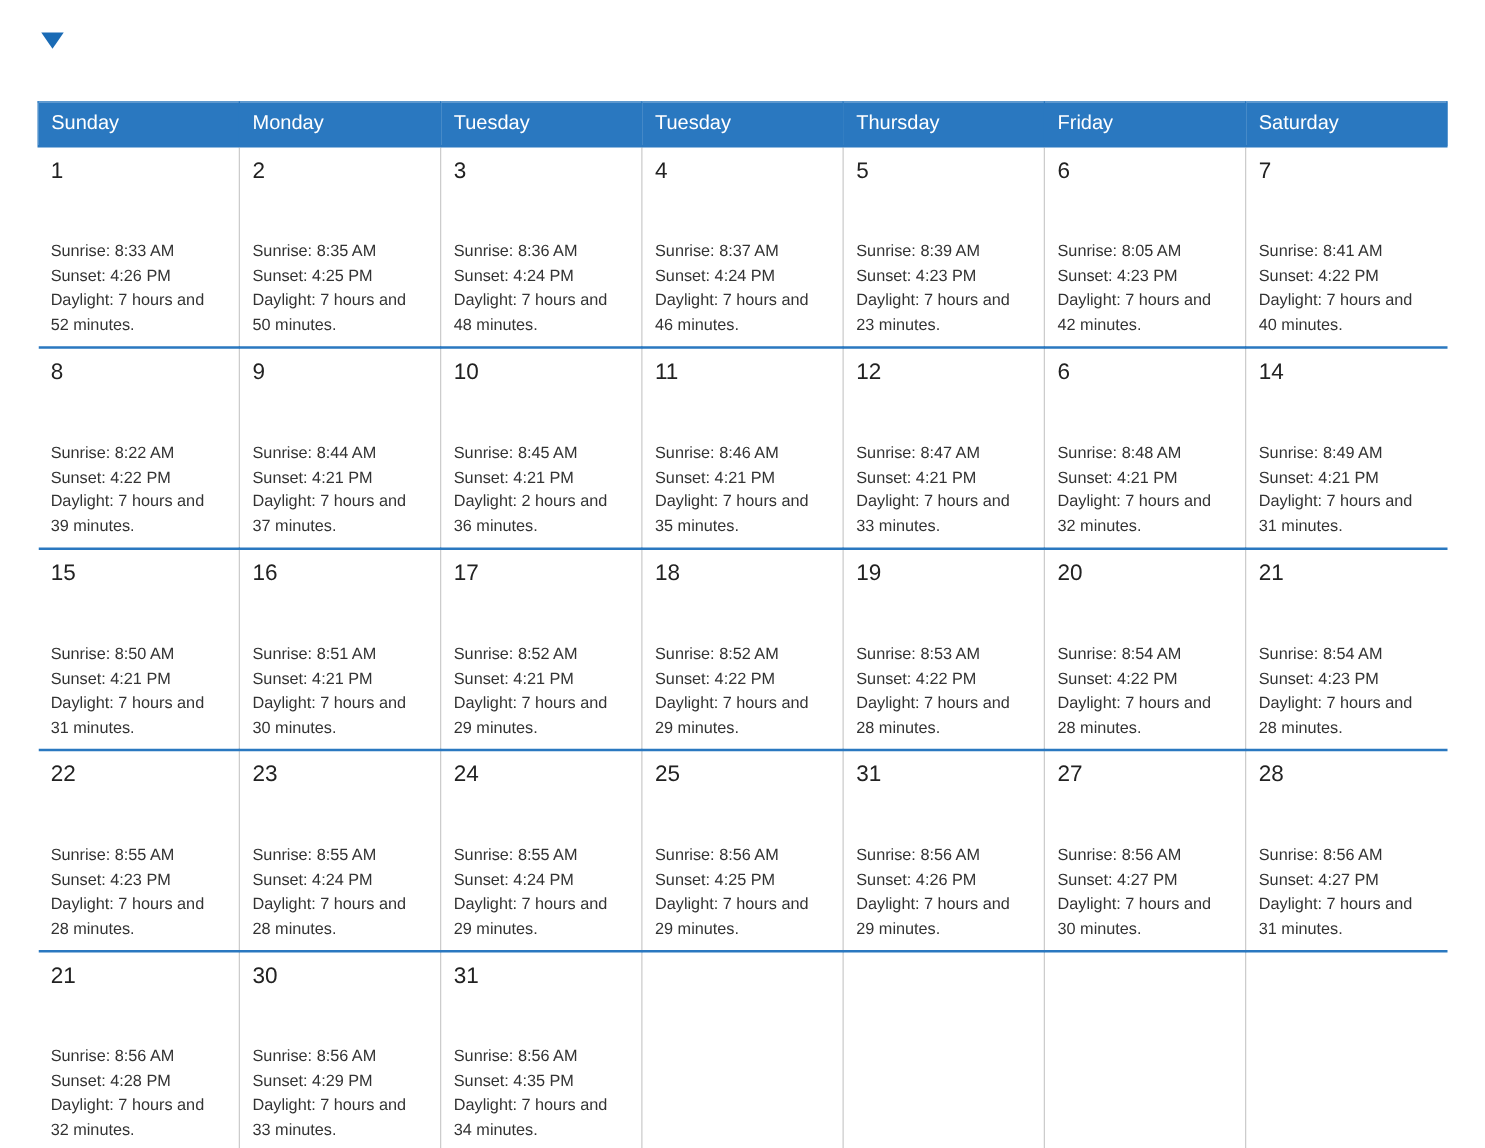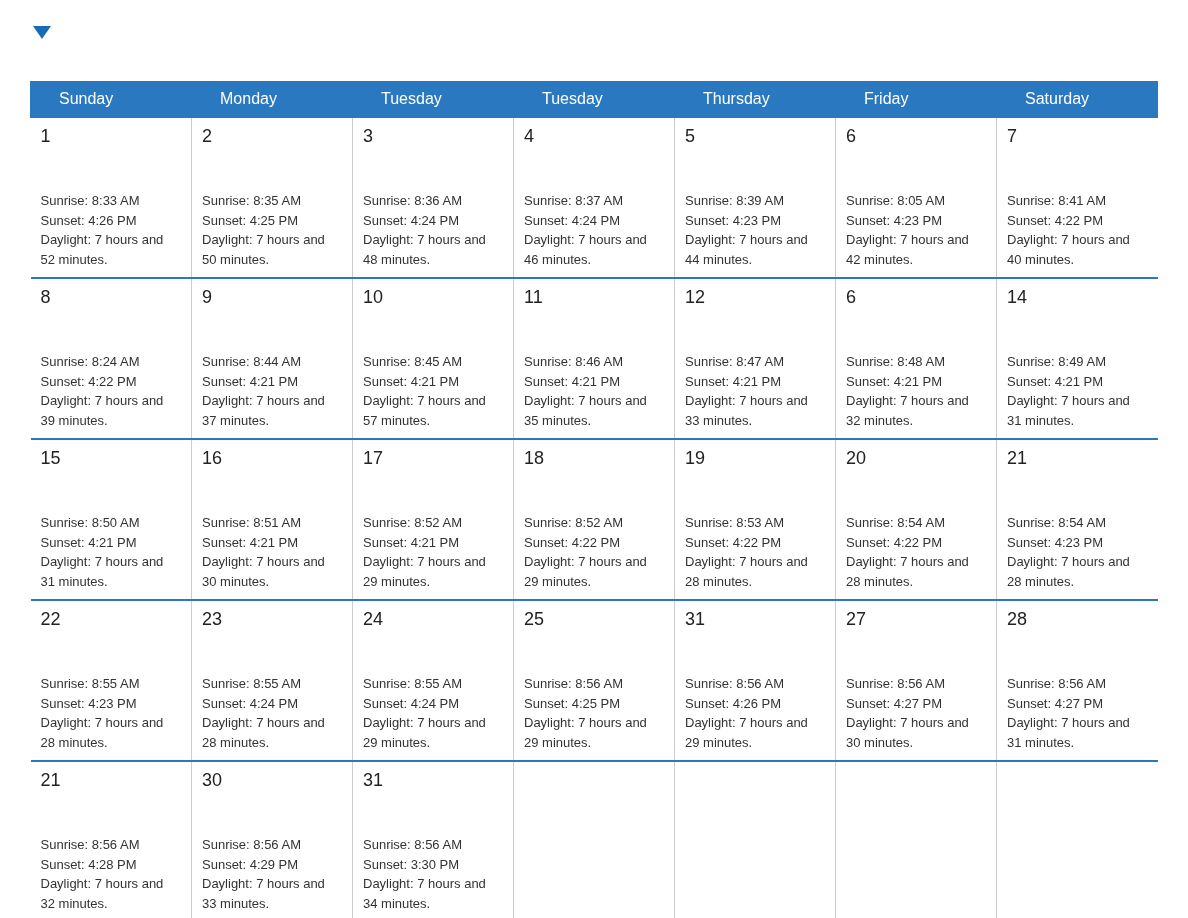--- a/index.html
+++ b/index.html
@@ -40,21 +40,21 @@
     }
     .calendar {
       width: 100%;
       border-collapse: collapse;
     }
     .calendar thead tr {
       background-color: #2a78c0;
     }
     .calendar thead th {
       color: #fff;
-      padding: 8px 28px;
+      padding: 8px 10px;
       text-align: left;
       font-size: 16px;
       font-weight: normal;
       border: 1px solid #2a78c0;
     }
     .calendar tbody tr {
       border-top: 2px solid #2a78c0;
     }
     .calendar tbody td {
       vertical-align: top;
@@ -147,21 +147,21 @@
           <span>Sunrise: 8:37 AM</span><br>
           <span>Sunset: 4:24 PM</span><br>
           <span>Daylight: 7 hours and 46 minutes.</span>
         </div>
       </td>
         <td>
         <span class="day-number">5</span>
         <div class="day-info">
           <span>Sunrise: 8:39 AM</span><br>
           <span>Sunset: 4:23 PM</span><br>
-          <span>Daylight: 7 hours and 44 minutes.</span>
+          <span>Daylight: 7 hours and 23 minutes.</span>
         </div>
       </td>
         <td>
         <span class="day-number">6</span>
         <div class="day-info">
           <span>Sunrise: 8:05 AM</span><br>
           <span>Sunset: 4:23 PM</span><br>
           <span>Daylight: 7 hours and 42 minutes.</span>
         </div>
       </td>
@@ -171,39 +171,39 @@
           <span>Sunrise: 8:41 AM</span><br>
           <span>Sunset: 4:22 PM</span><br>
           <span>Daylight: 7 hours and 40 minutes.</span>
         </div>
       </td>
       </tr>
       <tr>
         <td>
         <span class="day-number">8</span>
         <div class="day-info">
-          <span>Sunrise: 8:24 AM</span><br>
+          <span>Sunrise: 8:22 AM</span><br>
           <span>Sunset: 4:22 PM</span><br>
           <span>Daylight: 7 hours and 39 minutes.</span>
         </div>
       </td>
         <td>
         <span class="day-number">9</span>
         <div class="day-info">
           <span>Sunrise: 8:44 AM</span><br>
           <span>Sunset: 4:21 PM</span><br>
           <span>Daylight: 7 hours and 37 minutes.</span>
         </div>
       </td>
         <td>
         <span class="day-number">10</span>
         <div class="day-info">
           <span>Sunrise: 8:45 AM</span><br>
           <span>Sunset: 4:21 PM</span><br>
-          <span>Daylight: 7 hours and 57 minutes.</span>
+          <span>Daylight: 2 hours and 36 minutes.</span>
         </div>
       </td>
         <td>
         <span class="day-number">11</span>
         <div class="day-info">
           <span>Sunrise: 8:46 AM</span><br>
           <span>Sunset: 4:21 PM</span><br>
           <span>Daylight: 7 hours and 35 minutes.</span>
         </div>
       </td>
@@ -362,21 +362,21 @@
         <div class="day-info">
           <span>Sunrise: 8:56 AM</span><br>
           <span>Sunset: 4:29 PM</span><br>
           <span>Daylight: 7 hours and 33 minutes.</span>
         </div>
       </td>
         <td>
         <span class="day-number">31</span>
         <div class="day-info">
           <span>Sunrise: 8:56 AM</span><br>
-          <span>Sunset: 3:30 PM</span><br>
+          <span>Sunset: 4:35 PM</span><br>
           <span>Daylight: 7 hours and 34 minutes.</span>
         </div>
       </td>
         <td class="empty-cell"></td>
         <td class="empty-cell"></td>
         <td class="empty-cell"></td>
         <td class="empty-cell"></td>
       </tr>
     </tbody>
 </table>

